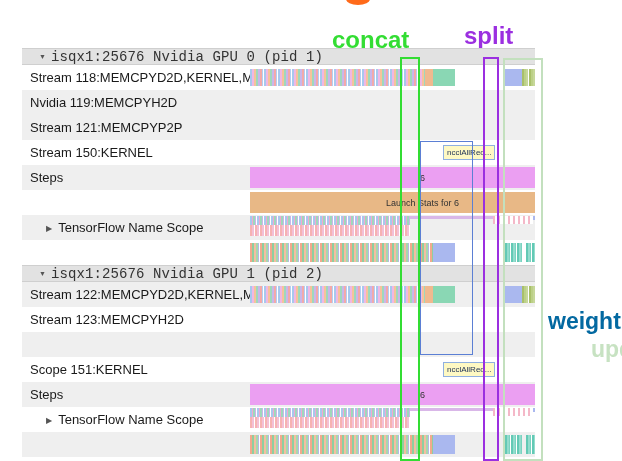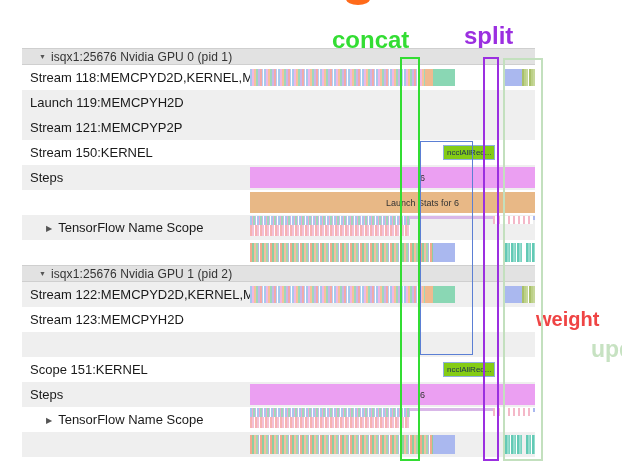--- a/index.html
+++ b/index.html
@@ -16,21 +16,21 @@
     background:#ffffff;overflow:hidden;
   }
   .group-header{
     position:relative;height:17px;background:#e2e2e2;
     border-top:1px solid #cfcfcf;border-bottom:1px solid #cfcfcf;
     display:flex;align-items:center;box-sizing:border-box;
   }
   .group-header .tri{
     font-size:7px;color:#555;margin-left:17px;margin-right:5px;line-height:1;
   }
-  .group-header .gtitle{font-size:12px;color:#333;letter-spacing:.1px;white-space:nowrap;}
+  .group-header .gtitle{font-size:14px;color:#333;letter-spacing:.1px;white-space:nowrap;font-family:Liberation Mono, monospace;}
 
   .row{position:relative;height:25px;display:flex;align-items:center;box-sizing:border-box;}
   .row.alt{background:#efefef;}
   .row .label{
     width:228px;min-width:228px;padding-left:8px;box-sizing:border-box;
     font-size:13px;color:#1a1a1a;white-space:nowrap;overflow:hidden;
     background:transparent;z-index:3;position:relative;
   }
   .row .label.indent{padding-left:24px;font-size:13px;}
   .row .label .caret{font-size:8px;color:#555;margin-right:6px;vertical-align:1px;}
@@ -91,21 +91,21 @@
   }
 
   .solid-magenta{background:#eb9ff2;}
   .solid-tan{background:#e8b886;padding-left:45px;}
   .bar-label{
     position:absolute;top:0;left:0;right:0;bottom:0;
     display:flex;align-items:center;justify-content:center;
     font-size:9px;color:#333;
   }
   .nccl-bar{
-    position:absolute;background:#84cc16;border:1px solid #8fb0e0;
+    position:absolute;background:#fef9c3;border:1px solid #8fb0e0;
     box-sizing:border-box;display:flex;align-items:center;
     font-size:8px;color:#1c2f55;padding-left:3px;white-space:nowrap;
   }
 
   
   .ann-box{position:absolute;box-sizing:border-box;pointer-events:none;}
   .ann-label{position:absolute;white-space:nowrap;font-weight:bold;}
   .cursor-blob{
     position:absolute;background:#ff6a1a;border-radius:50%;
   }
@@ -113,41 +113,41 @@
 </head>
 <body>
 
 <div id="stage">
 
   <div class="cursor-blob" style="left:346px;top:-7px;width:24px;height:12px;"></div>
 
   <div class="ann-label" style="left:332px;top:26px;font-size:24px;color:#33dd33;">concat</div>
   <div class="ann-label" style="left:464px;top:22px;font-size:24px;color:#9b2fe0;">split</div>
   <div class="ann-label" style="left:427px;top:108px;font-size:22px;color:#5b7fd4;">nccl</div>
-  <div class="ann-label" style="left:536px;top:308px;font-size:20px;color:#ef4444;">weight</div>
+  <div class="ann-label" style="left:548px;top:308px;font-size:23px;color:#0369a1;">weight</div>
   <div class="ann-label" style="left:548px;top:336px;font-size:23px;color:#c7e2c2;margin-left:43px;">update</div>
 
   <div class="viewer">
     <div id="groups-host">
         <div class="group-header">
           <span class="tri">▼</span>
           <span class="gtitle">isqx1:25676 Nvidia GPU 0 (pid 1)</span>
         </div>
         <div class="row">
           <div class="label">Stream 118:MEMCPYD2D,KERNEL,ME</div>
           <div class="lane">
             <div class="strip s-mix" style="left: 0px; width: 175px;"></div>
             <div class="strip s-mix" style="left: 175px; width: 8px;;background:#f0b98f;"></div>
             <div class="strip" style="left: 183px; width: 22px;;background:#8ad7b4;top:4px;height:17px;"></div>
             <div class="strip" style="left: 255px; width: 17px;;background:#aab8ef;top:4px;height:17px;"></div>
             <div class="strip s-olive" style="left: 272px; width: 13px;"></div>
           </div>
         </div>
         <div class="row alt">
-          <div class="label">Launch 119:MEMCPYH2D</div>
+          <div class="label">Nvidia 119:MEMCPYH2D</div>
           <div class="lane"></div>
         </div>
         <div class="row alt">
           <div class="label">Stream 121:MEMCPYP2P</div>
           <div class="lane"></div>
         </div>
         <div class="row">
           <div class="label">Stream 150:KERNEL</div>
           <div class="lane">
             <div class="nccl-bar" style="left: 193px; width: 52px; top: 5px; height: 15px;">ncclAllRed...</div>

